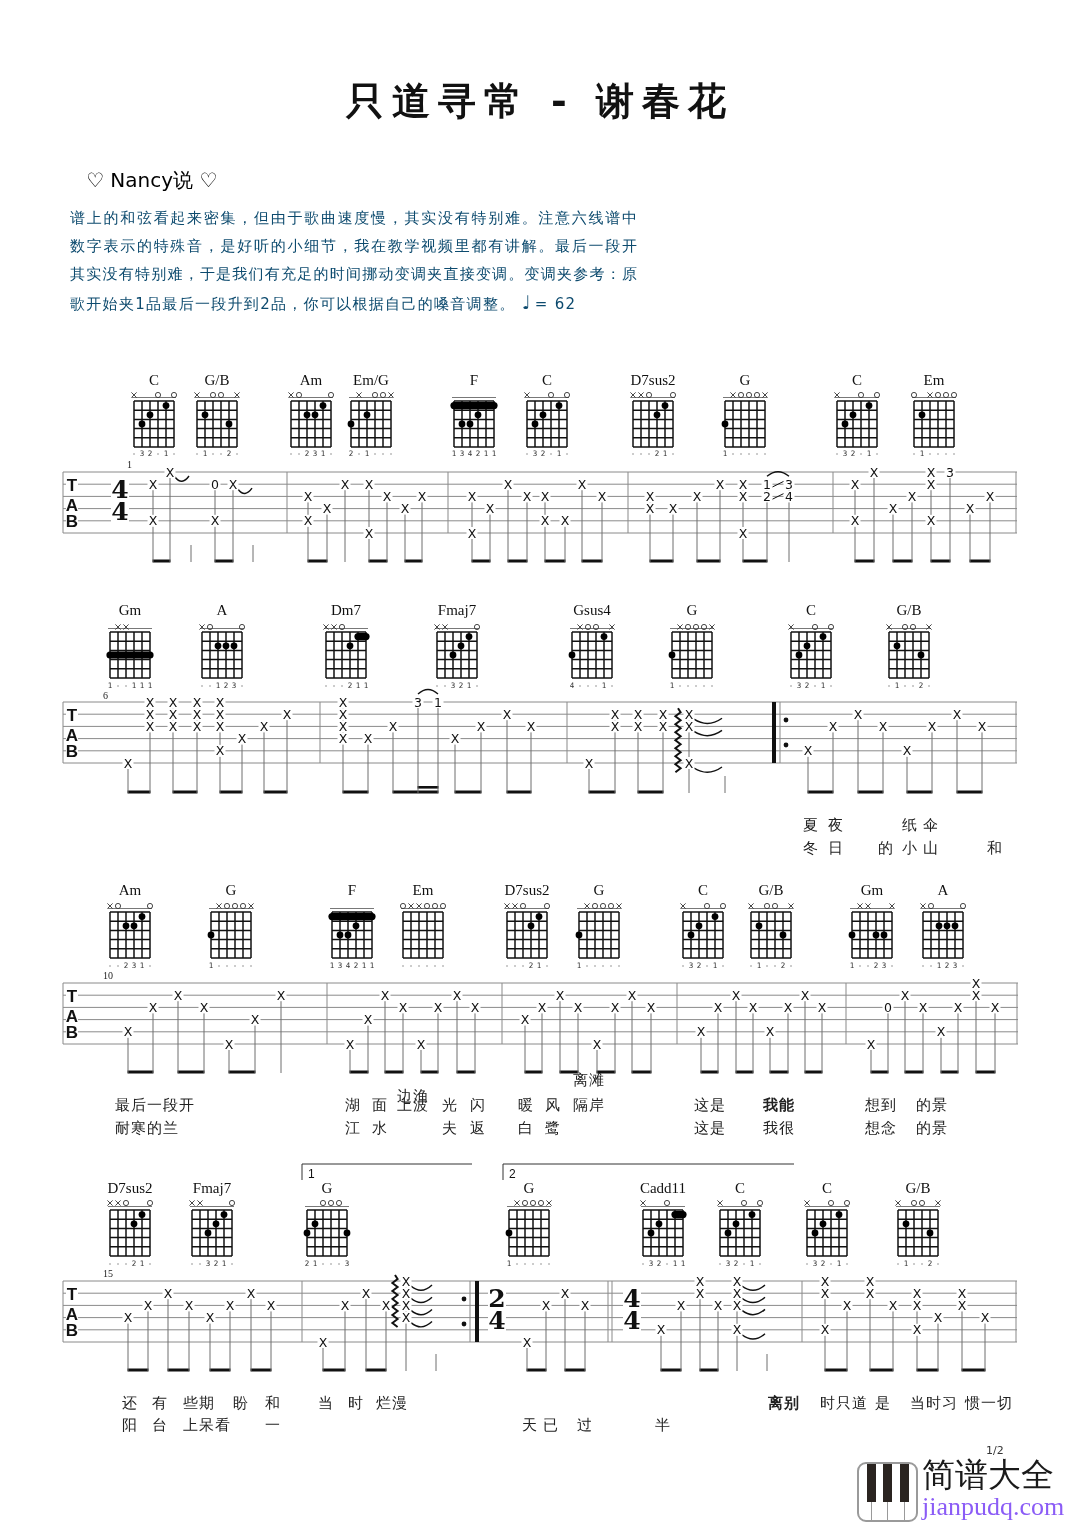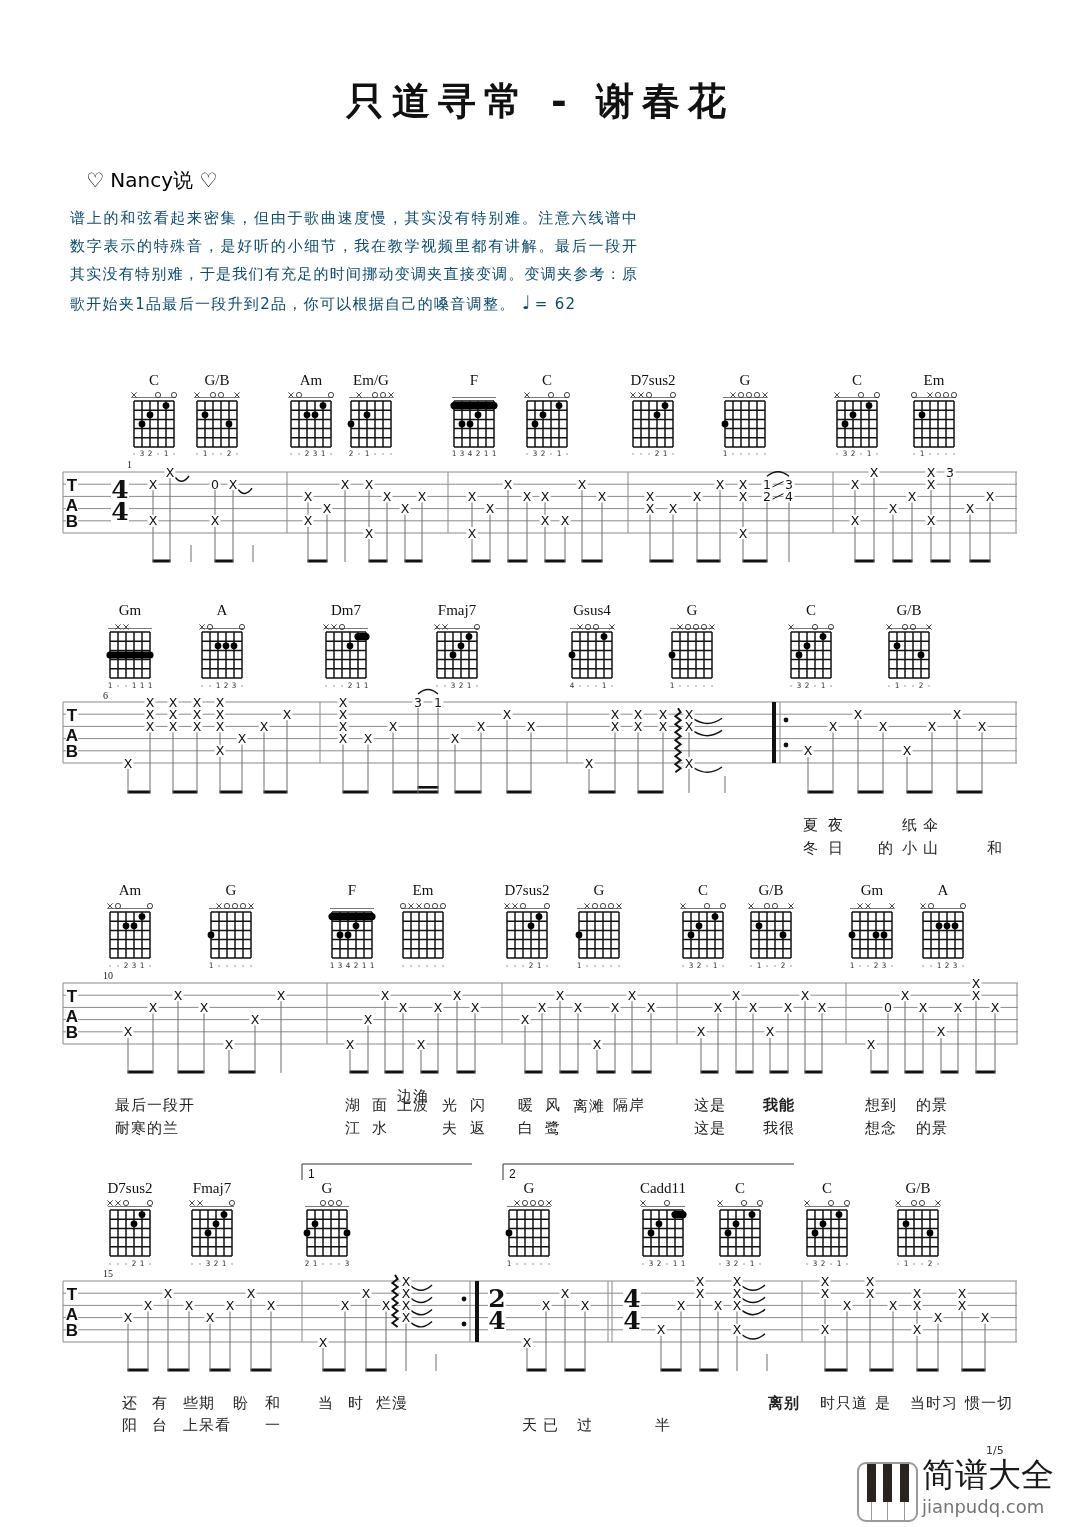--- a/index.html
+++ b/index.html
@@ -32,21 +32,21 @@
 .measure-num{font-family:"Liberation Serif",serif;font-size:10px;fill:#222;}
 .volta{fill:none;stroke:#333;stroke-width:1;}
 .volta-label{font-family:"Liberation Sans",sans-serif;font-size:12px;fill:#111;}
 .lyric{position:absolute;font-size:15px;line-height:20px;color:#222;white-space:pre;letter-spacing:1px;}
 .page-number{position:absolute;left:986px;top:1444px;font-size:11px;color:#333;}
 .logo{position:absolute;left:855px;top:1458px;width:225px;height:66px;}
 .piano-icon{position:absolute;left:2px;top:4px;width:57px;height:56px;border:2px solid #9a9a9a;border-radius:9px;background:#fff;overflow:hidden;}
 .piano-icon .bk{position:absolute;top:0;width:9px;height:38px;background:#2a2420;}
 .piano-icon .sep{position:absolute;top:38px;width:1px;height:18px;background:#9a9a9a;}
 .logo-title{position:absolute;left:67px;top:-2px;font-size:33px;line-height:38px;color:#1a1a1a;white-space:nowrap;}
-.logo-domain{position:absolute;left:67px;top:36px;font-size:18px;line-height:26px;color:#737373;white-space:nowrap;}
+.logo-domain{position:absolute;left:67px;top:36px;font-size:26px;line-height:26px;color:#8b5cf6;white-space:nowrap;font-family:Liberation Serif, serif;}
 </style>
 </head>
 <body>
 
 <div class="page-title">只道寻常 - 谢春花</div>
 
 <div class="note-heading">♡ Nancy说 ♡</div>
 <div class="note-line" style="top:208px">谱上的和弦看起来密集，但由于歌曲速度慢，其实没有特别难。注意六线谱中</div>
 <div class="note-line" style="top:236px">数字表示的特殊音，是好听的小细节，我在教学视频里都有讲解。最后一段开</div>
 <div class="note-line" style="top:264px">其实没有特别难，于是我们有充足的时间挪动变调夹直接变调。变调夹参考：原</div>
@@ -2102,34 +2102,34 @@
     <div class="lyric" style="left: 923px; top: 838px;">山</div>
     <div class="lyric" style="left: 987px; top: 838px;">和</div>
     <div class="lyric" style="left: 115px; top: 1095px;">最后一段开</div>
     <div class="lyric" style="left: 345px; top: 1095px;">湖</div>
     <div class="lyric" style="left: 372px; top: 1095px;">面</div>
     <div class="lyric" style="left: 397px; top: 1095px;">上波</div>
     <div class="lyric" style="left: 442px; top: 1095px;">光</div>
     <div class="lyric" style="left: 470px; top: 1095px;">闪</div>
     <div class="lyric" style="left: 518px; top: 1095px;">暖</div>
     <div class="lyric" style="left: 545px; top: 1095px;">风</div>
-    <div class="lyric" style="left: 573px; top: 1095px; margin-left: 40px;">隔岸</div>
+    <div class="lyric" style="left: 573px; top: 1095px;">隔岸</div>
     <div class="lyric" style="left: 694px; top: 1095px;">这是</div>
     <div class="lyric" style="left: 763px; top: 1095px; font-weight: bold;">我能</div>
     <div class="lyric" style="left: 865px; top: 1095px;">想到</div>
     <div class="lyric" style="left: 916px; top: 1095px;">的景</div>
     <div class="lyric" style="left: 115px; top: 1118px;">耐寒的兰</div>
     <div class="lyric" style="left: 345px; top: 1118px;">江</div>
     <div class="lyric" style="left: 372px; top: 1118px;">水</div>
     <div class="lyric" style="left: 397px; top: 1086px;">边渔</div>
     <div class="lyric" style="left: 442px; top: 1118px;">夫</div>
     <div class="lyric" style="left: 470px; top: 1118px;">返</div>
     <div class="lyric" style="left: 518px; top: 1118px;">白</div>
     <div class="lyric" style="left: 545px; top: 1118px;">鹭</div>
-    <div class="lyric" style="left: 573px; top: 1096px;">离滩</div>
+    <div class="lyric" style="left: 573px; top: 1070px;">离滩</div>
     <div class="lyric" style="left: 694px; top: 1118px;">这是</div>
     <div class="lyric" style="left: 763px; top: 1118px;">我很</div>
     <div class="lyric" style="left: 865px; top: 1118px;">想念</div>
     <div class="lyric" style="left: 916px; top: 1118px;">的景</div>
     <div class="lyric" style="left: 122px; top: 1393px;">还</div>
     <div class="lyric" style="left: 152px; top: 1393px;">有</div>
     <div class="lyric" style="left: 183px; top: 1393px;">些期</div>
     <div class="lyric" style="left: 233px; top: 1393px;">盼</div>
     <div class="lyric" style="left: 265px; top: 1393px;">和</div>
     <div class="lyric" style="left: 318px; top: 1393px;">当</div>
@@ -2143,21 +2143,21 @@
     <div class="lyric" style="left: 122px; top: 1415px;">阳</div>
     <div class="lyric" style="left: 152px; top: 1415px;">台</div>
     <div class="lyric" style="left: 183px; top: 1415px;">上呆看</div>
     <div class="lyric" style="left: 265px; top: 1415px;">一</div>
     <div class="lyric" style="left: 522px; top: 1415px;">天</div>
     <div class="lyric" style="left: 543px; top: 1415px;">已</div>
     <div class="lyric" style="left: 577px; top: 1415px;">过</div>
     <div class="lyric" style="left: 655px; top: 1415px;">半</div>
   </div>
 
-<div class="page-number">1/5</div>
+<div class="page-number">1/2</div>
 <div class="logo">
   <div class="piano-icon">
     <div class="bk" style="left:8px"></div>
     <div class="bk" style="left:24px"></div>
     <div class="bk" style="left:41px"></div>
     <div class="sep" style="left:12px"></div>
     <div class="sep" style="left:28px"></div>
     <div class="sep" style="left:45px"></div>
   </div>
   <div class="logo-title">简谱大全</div>

